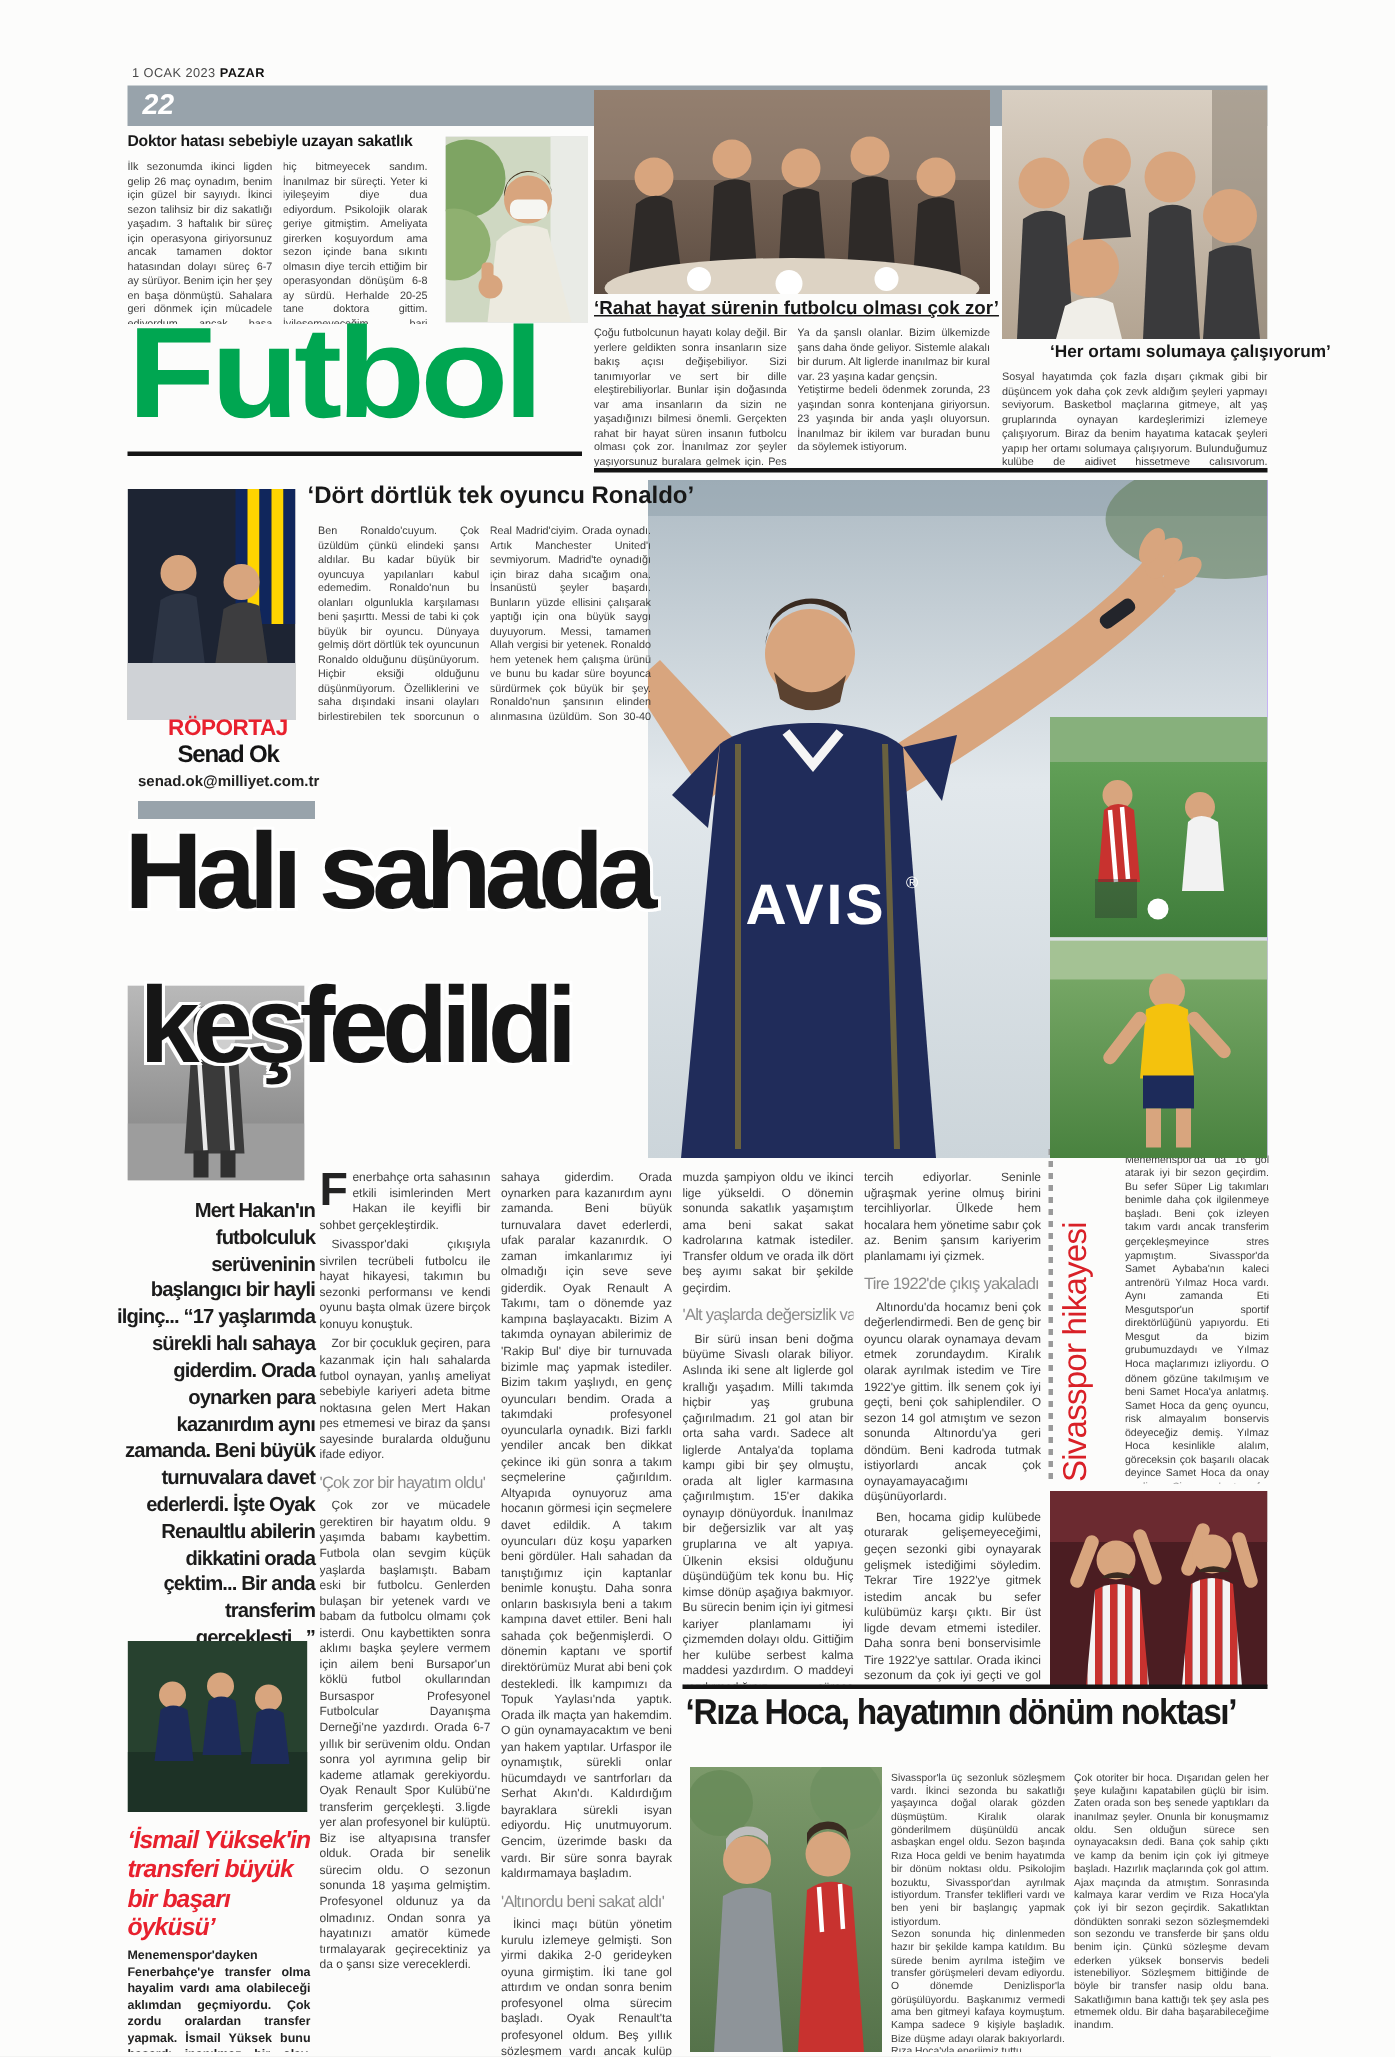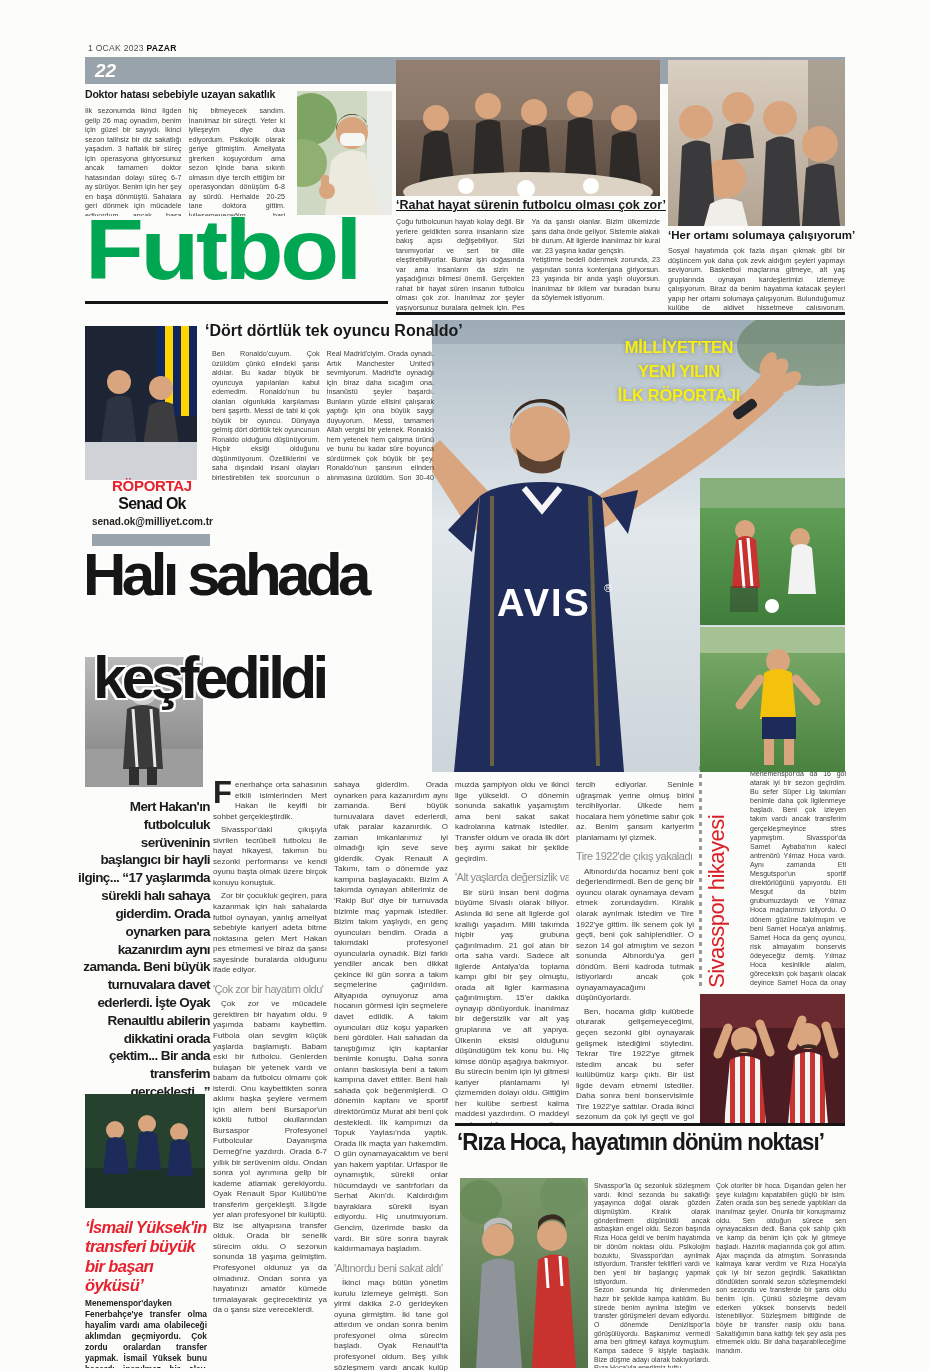--- a/index.html
+++ b/index.html
@@ -42,21 +42,21 @@
           text-shadow:0 0 4px rgba(40,40,20,.35);z-index:4;}
 
   
   .rop{left:92px;top:477px;width:120px;text-align:center;z-index:4;}
   .rop .lbl{color:#e8212e;font-weight:700;font-size:15px;letter-spacing:-.3px;}
   .rop .auth{color:#141414;font-weight:700;font-size:16px;letter-spacing:-.8px;margin-top:1px;}
   .rop .mail{color:#222;font-weight:700;font-size:10px;margin-top:3px;}
   .rop .bar{width:118px;height:12px;background:#98a3ab;margin-top:7px;}
 
   
-  .mega{font-weight:700;color:#161616;font-size:60px;letter-spacing:-4.5px;line-height:1;
+  .mega{font-weight:700;color:#161616;font-size:72px;letter-spacing:-4.5px;line-height:1;
         z-index:5;white-space:nowrap;
         text-shadow:2px 0 0 #fff,-2px 0 0 #fff,0 2px 0 #fff,0 -2px 0 #fff,
                     2px 2px 0 #fff,-2px -2px 0 #fff,2px -2px 0 #fff,-2px 2px 0 #fff;}
 
   
   .standfirst{left:78px;top:798px;width:132px;text-align:right;font-weight:700;
               font-size:13.5px;line-height:1.32;letter-spacing:-.6px;color:#1c1c1c;}
 
   
   .bodycol{font-size:8px;line-height:1.32;color:#3d3d3d;text-align:justify;overflow:hidden;}
@@ -183,21 +183,21 @@
       </g>
       <g fill="#3a3a3c">
         <path d="M10,166 L14,86 Q28,76 42,84 L48,166 Z"></path>
           <path d="M54,100 L58,68 Q70,60 82,66 L86,98 Z"></path>
         <path d="M94,166 L98,82 Q112,72 126,80 L132,166 Z"></path>
           <path d="M134,166 L138,108 Q152,100 166,106 L172,166 Z"></path>
       </g>
       <path d="M36,166 L42,144 Q58,134 74,142 L80,166 Z" fill="#f0eee8"></path>
     </svg>
   </div>
-  <div class="abs hl" style="left:668px;top:229px;font-size:11.5px;">‘Her ortamı solumaya çalışıyorum’</div>
+  <div class="abs hl" style="left:700px;top:229px;font-size:11.5px;">‘Her ortamı solumaya çalışıyorum’</div>
   <div class="abs tx" style="left:668px;top:246px;width:177px;height:64px;">Sosyal hayatımda çok fazla dışarı çıkmak gibi bir düşüncem yok daha çok zevk aldığım şeyleri yapmayı seviyorum. Basketbol maçlarına gitmeye, alt yaş gruplarında oynayan kardeşlerimizi izlemeye çalışıyorum. Biraz da benim hayatıma katacak şeyleri yapıp her ortamı solumaya çalışıyorum. Bulunduğumuz kulübe de aidiyet hissetmeye çalışıyorum. Kardeşlerimiz buraya geliyor, onlara daha ulaşılabilir olduğumuzu hissettirmeye çalışıyorum. Bu dönemlerde sakatlık yaşadığım için daha çok vaktim oldu.</div>
 
   <div class="rule" style="left:396px;top:312px;width:449px;height:3px;"></div>
 
   <div class="photo" style="left:432px;top:320px;width:413px;height:452px;background:#8b5cf6;">
     <svg viewBox="0 0 413 452">
       <defs>
           <linearGradient id="sky" x1="0" y1="0" x2="0" y2="1">
         <stop offset="0" stop-color="#aebbc4"></stop>
             <stop offset=".45" stop-color="#e2e8ec"></stop>
@@ -222,25 +222,20 @@
       <path d="M48,176 L16,210 L40,232 Z" fill="#202c5a"></path>
         <path d="M170,178 L206,170 L196,214 Z" fill="#202c5a"></path>
       <path d="M92,168 l18,22 18,-22" stroke="#f5f5f5" stroke-width="6" fill="none"></path>
       <path d="M60,176 l0,270" stroke="#f1c40f" stroke-width="4" opacity=".35"></path>
       <path d="M158,176 l8,270" stroke="#f1c40f" stroke-width="4" opacity=".35"></path>
       <text x="112" y="296" text-anchor="middle" font-family="Liberation Sans, sans-serif" font-size="38" font-weight="bold" fill="#fff" letter-spacing="2">AVIS</text>
       <text x="172" y="272" font-size="11" fill="#fff">®</text>
     </svg>
   </div>
 
-  <div class="abs kicker">
-    <div>MİLLİYET'TEN</div>
-    <div>YENİ YILIN</div>
-    <div>İLK RÖPORTAJI</div>
-  </div>
 
   <div class="photo" style="left:85px;top:326px;width:112px;height:154px;">
     <svg viewBox="0 0 112 154">
       <rect width="112" height="154" fill="#1d2433"></rect>
       <g>
           <rect x="72" y="0" width="8" height="90" fill="#10265c"></rect>
           <rect x="80" y="0" width="8" height="90" fill="#ffd400"></rect>
          <rect x="88" y="0" width="8" height="90" fill="#10265c"></rect>
           <rect x="96" y="0" width="8" height="90" fill="#ffd400"></rect>
          <rect x="104" y="0" width="8" height="90" fill="#10265c"></rect>

